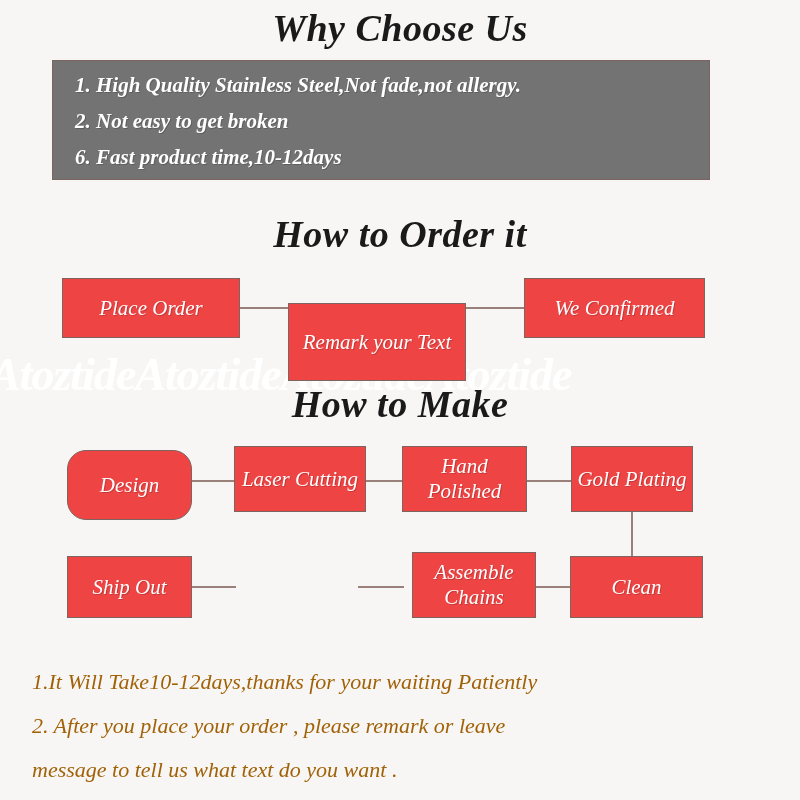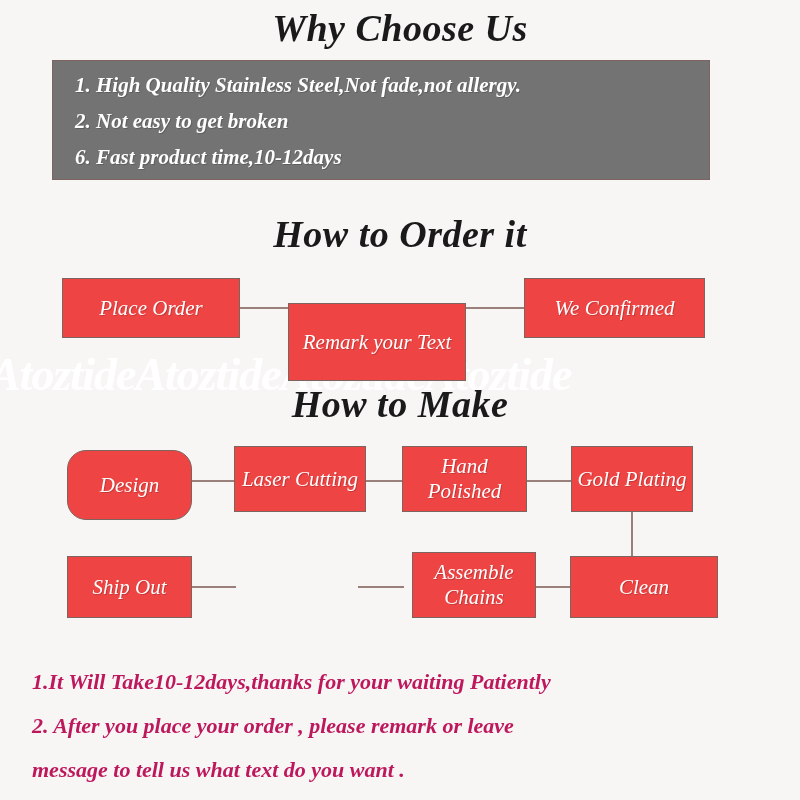--- a/index.html
+++ b/index.html
@@ -129,39 +129,39 @@
   #box-hand     { left: 402px; top: 446px; width: 125px; height: 66px; }
   #box-gold     { left: 571px; top: 446px; width: 122px; height: 66px; }
   #conn-make-1 { left: 192px; top: 480px; width: 42px; }
   #conn-make-2 { left: 356px; top: 480px; width: 46px; }
   #conn-make-3 { left: 527px; top: 480px; width: 44px; }
 
   
   #box-ship     { left: 67px;  top: 556px; width: 125px; height: 62px; }
   #box-qcpack   { left: 236px; top: 556px; width: 122px; height: 62px; }
   #box-assemble { left: 404px; top: 552px; width: 124px; height: 66px; margin-left: 8px; }
-  #box-clean    { left: 570px; top: 556px; width: 148px; height: 62px; }
+  #box-clean    { left: 570px; top: 556px; width: 133px; height: 62px; }
   #conn-make-4 { left: 192px; top: 586px; width: 44px; }
   #conn-make-5 { left: 358px; top: 586px; width: 46px; }
   #conn-make-6 { left: 528px; top: 586px; width: 42px; }
   #conn-make-v { left: 631px; top: 512px; height: 44px; }
 
   
   .footer-notes {
     position: absolute;
     left: 32px;
     top: 660px;
     width: 740px;
     z-index: 5;
   }
   .footer-line {
-    color: #be185d;
-    font-family: "Liberation Serif", "DejaVu Serif", serif;
-    font-style: italic;
-    font-weight: 700;
+    color: #a16207;
+    font-family: "Liberation Serif", "DejaVu Serif", serif;
+    font-style: italic;
+    font-weight: 400;
     font-size: 22px;
     line-height: 44px;
     white-space: nowrap;
   }
 </style>
 </head>
 <body>
 
 <div class="page">
 

